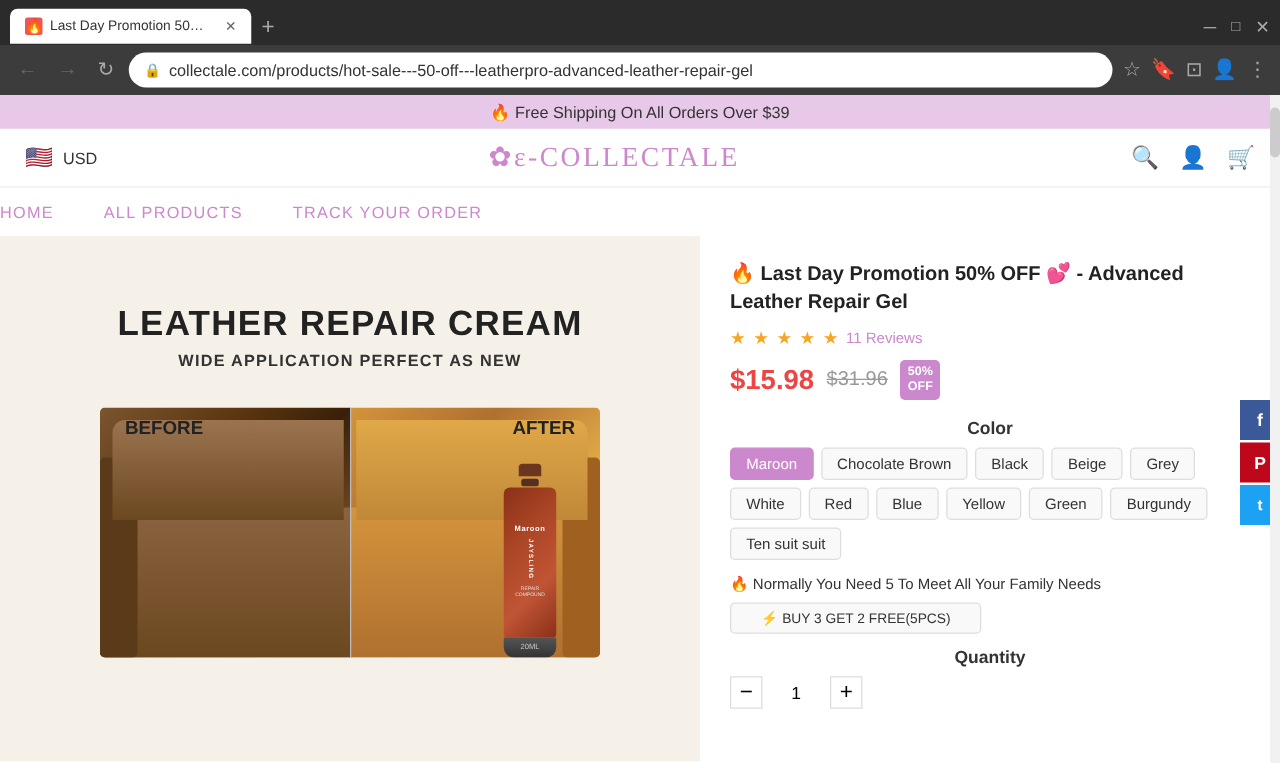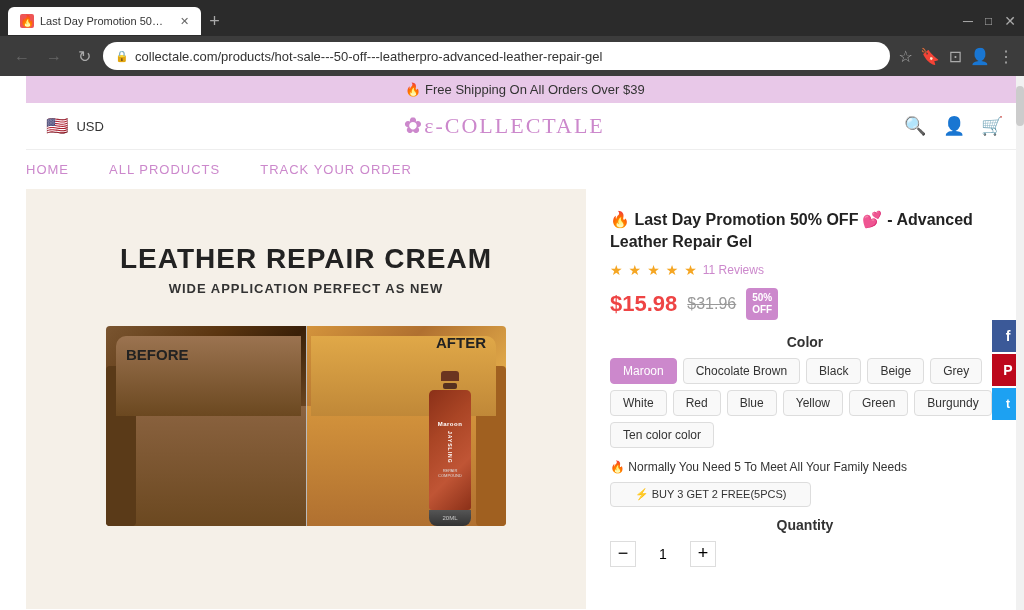--- a/index.html
+++ b/index.html
@@ -17,21 +17,21 @@
     .browser-toolbar { display: flex; align-items: center; background: #3c3c3c; padding: 6px 10px; gap: 8px; height: 40px; }
     .nav-btn { background: none; border: none; color: #aaa; font-size: 16px; cursor: pointer; padding: 4px; }
     .nav-btn.disabled { color: #666; }
     .address-bar { flex: 1; display: flex; align-items: center; background: #fff; border-radius: 20px; padding: 4px 12px; gap: 6px; height: 28px; }
     .lock-icon { color: #666; font-size: 11px; }
     .address-text { font-size: 13px; color: #333; flex: 1; }
     .toolbar-icons { display: flex; gap: 8px; align-items: center; }
     .toolbar-icon { color: #aaa; font-size: 16px; cursor: pointer; }
 
     
-    .page { background: #fff; height: 534px; overflow: hidden; margin-left: 26px; }
+    .page { background: #fff; height: 534px; overflow: hidden; }
 
     
     .promo-banner { background: #e8c8e8; text-align: center; padding: 6px; font-size: 13px; color: #333; }
 
     
     .site-header { display: flex; align-items: center; padding: 10px 20px; border-bottom: 1px solid #eee; justify-content: space-between; }
     .header-left { display: flex; align-items: center; gap: 8px; font-size: 13px; color: #333; }
     .flag { font-size: 18px; }
     .site-logo { text-align: center; font-family: Georgia, serif; font-size: 22px; color: #cc88cc; letter-spacing: 2px; }
     .header-icons { display: flex; gap: 16px; align-items: center; }
@@ -154,21 +154,21 @@
     <span class="nav-link">TRACK YOUR ORDER</span>
   </div>
 
   <div class="main-content">
 
     <div class="product-image">
       <div class="product-image-inner">
         <div class="product-title-img">LEATHER REPAIR CREAM</div>
         <div class="product-subtitle-img">WIDE APPLICATION PERFECT AS NEW</div>
         <div style="position:relative;width:400px;height:230px;">
-          <span class="ba-label ba-before" style="position:absolute;top:20px;left:20px;font-size:15px;font-weight:bold;color:#222;z-index:2;">BEFORE</span>
+          <span class="ba-label ba-before" style="position:absolute;top:8px;left:20px;font-size:15px;font-weight:bold;color:#222;z-index:2;">BEFORE</span>
           <span class="ba-label ba-after" style="position:absolute;top:8px;right:20px;font-size:15px;font-weight:bold;color:#222;z-index:2;">AFTER</span>
 
           <div style="width:400px;height:200px;margin-top:30px;position:relative;overflow:hidden;border-radius:4px;">
 
             <div style="position:absolute;left:0;top:0;width:50%;height:100%;background:linear-gradient(135deg,#7a5530 0%,#5a3510 30%,#3a2008 50%,#6a4520 70%,#8a6040 100%);">
 
               <div style="position:absolute;bottom:0;left:0;right:0;height:60%;background:linear-gradient(to bottom,#8B6340,#6B4820);border-radius:20px 0 0 0;"></div>
               <div style="position:absolute;bottom:0;left:0;width:30px;height:80%;background:#5a3a18;border-radius:4px;"></div>
               <div style="position:absolute;top:10px;left:10px;right:5px;height:40%;background:linear-gradient(to bottom,#9B7350,#6B4820);border-radius:10px 0 0 0;"></div>
             </div>
@@ -228,21 +228,21 @@
         <button class="color-btn">Chocolate Brown</button>
         <button class="color-btn">Black</button>
         <button class="color-btn">Beige</button>
         <button class="color-btn">Grey</button>
         <button class="color-btn">White</button>
         <button class="color-btn">Red</button>
         <button class="color-btn">Blue</button>
         <button class="color-btn">Yellow</button>
         <button class="color-btn">Green</button>
         <button class="color-btn">Burgundy</button>
-        <button class="color-btn">Ten color color</button>
+        <button class="color-btn">Ten suit suit</button>
       </div>
 
       <div class="bundle-section">
         <div class="bundle-fire">
           <span>🔥</span>
           <span> Normally You Need 5 To Meet All Your Family Needs</span>
         </div>
         <div class="bundle-row2">
           <button class="bundle-btn2">⚡ BUY 3 GET 2 FREE(5PCS)</button>
         </div>

